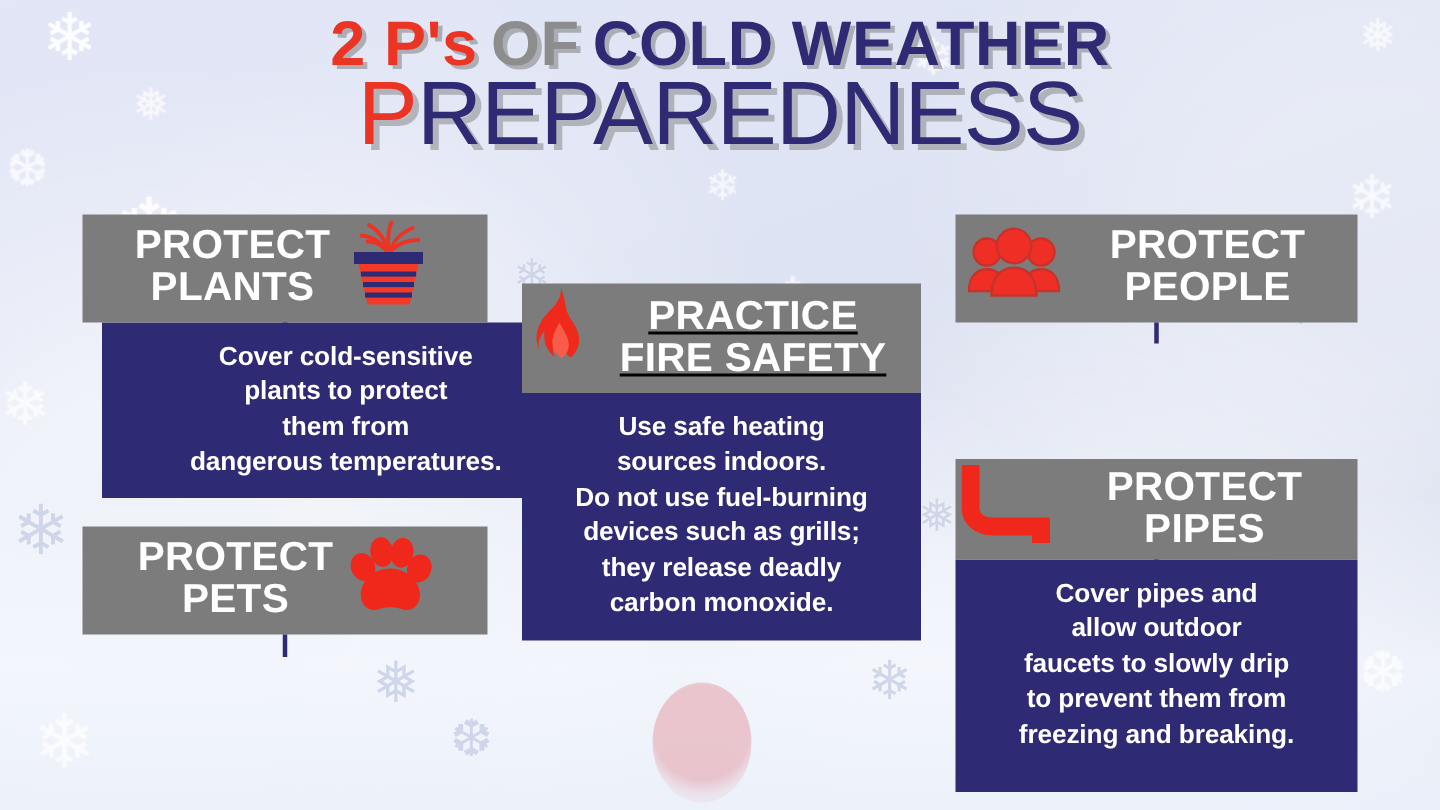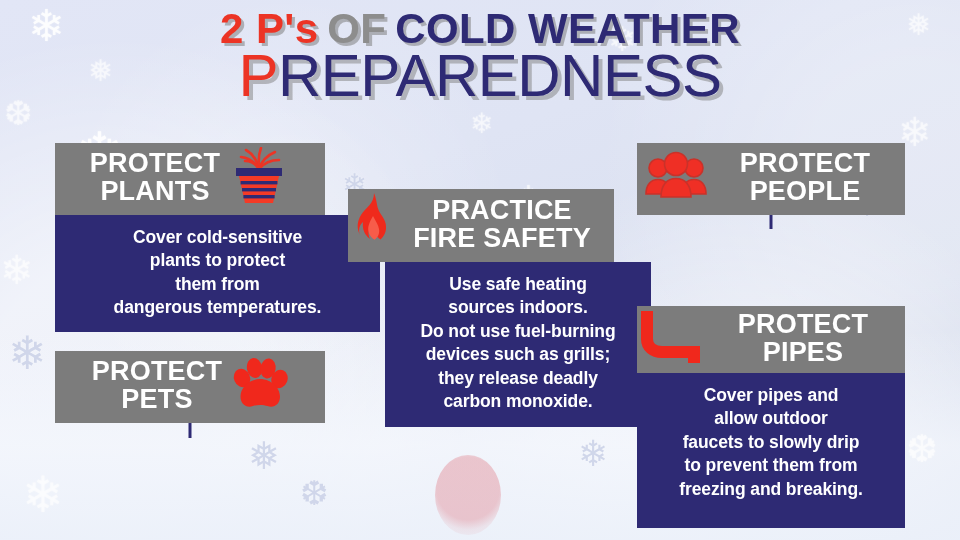--- a/index.html
+++ b/index.html
@@ -122,44 +122,44 @@
     padding: 11px 8px 12px 8px;
     box-sizing: border-box;
     white-space: pre-line;
     letter-spacing: -0.1px;
   }
   .icon-box { flex: 0 0 auto; display: block; }
 
   
   #card-plants  { left: 55px;  top: 143px; width: 270px; }
   #card-plants  .card-head { height: 72px; }
-  #card-plants  .card-body { width: 325px; min-height: 97px; }
+  #card-plants  .card-body { width: 325px; min-height: 97px; margin-left: 13px; }
   #card-plants  .connector { top: 72px; height: 15px; }
 
   #card-pets    { left: 55px;  top: 351px; width: 270px; }
   #card-pets    .card-head { height: 72px; }
   #card-pets    .card-body { width: 270px; min-height: 88px; }
   #card-pets    .connector { top: 72px; height: 15px; }
 
   #card-fire    { left: 348px; top: 189px; width: 266px; }
   #card-fire    .card-head { height: 73px; }
-  #card-fire    .card-body { width: 266px; min-height: 165px; margin-left: 37px; }
+  #card-fire    .card-body { width: 266px; min-height: 165px; }
   #card-fire    .connector { top: 73px; height: 15px; }
 
   #card-people  { left: 637px; top: 143px; width: 268px; }
   #card-people  .card-head { height: 72px; }
   #card-people  .card-body { width: 268px; min-height: 58px; }
   #card-people  .connector { top: 72px; height: 14px; }
 
   #card-pipes   { left: 637px; top: 306px; width: 268px; }
   #card-pipes   .card-head { height: 67px; }
   #card-pipes   .card-body { width: 268px; min-height: 155px; }
   #card-pipes   .connector { top: 67px; height: 14px; }
 
-  #card-fire .card-head { padding-left: 4px; }
+  #card-fire .card-head { padding-left: 4px; text-decoration: underline; }
   #card-pipes .card-head { padding-left: 4px; }
   #card-people .card-head { padding-left: 8px; }
 </style>
 </head>
 <body>
 
 <div id="infographic">
 
   <div class="bg-texture"></div>
   <div class="bg-frost-bottom"></div>

